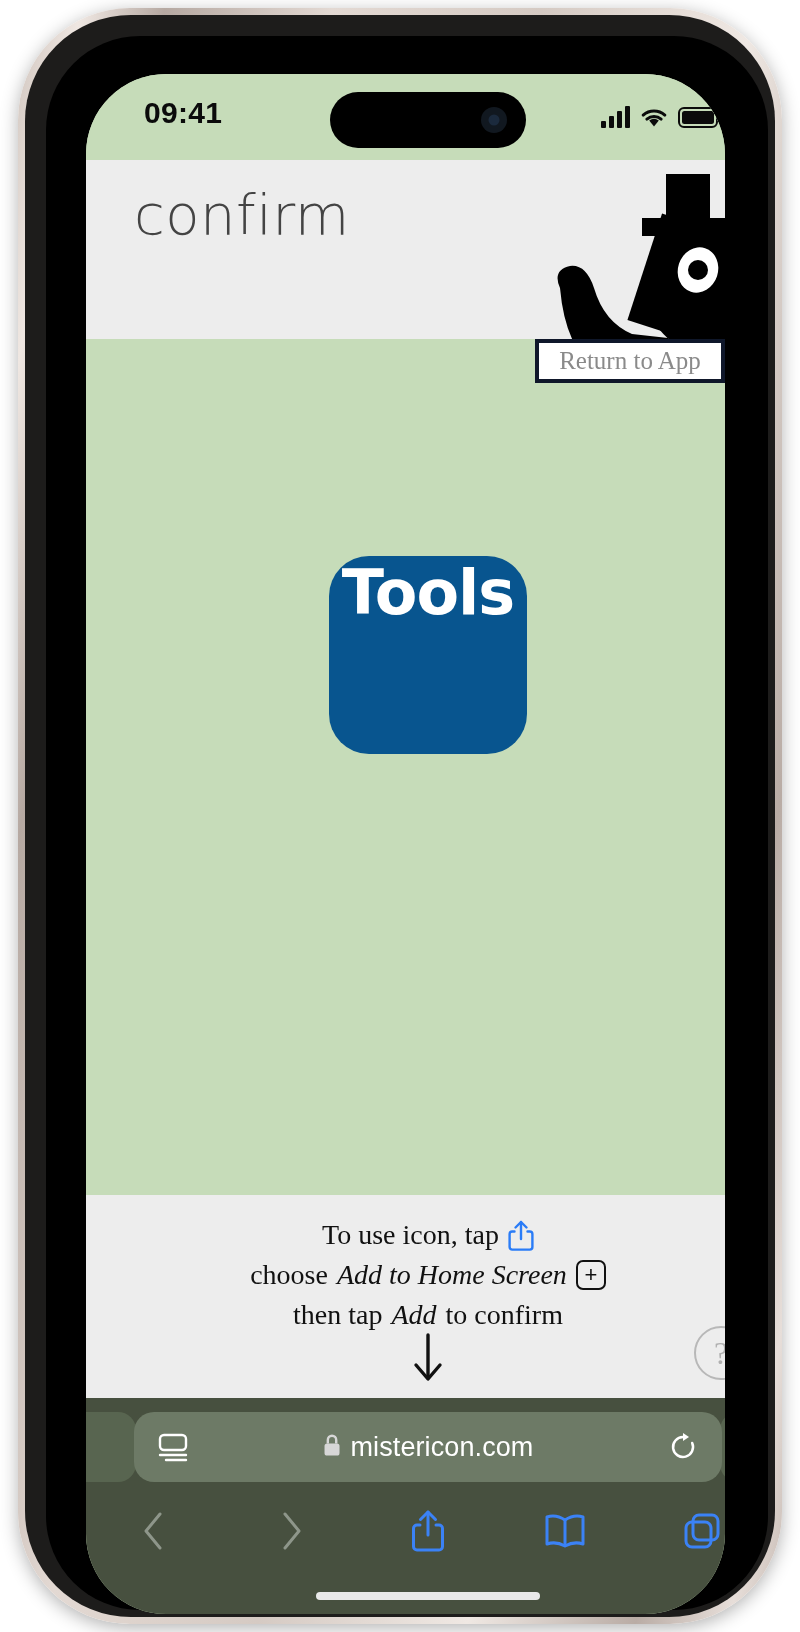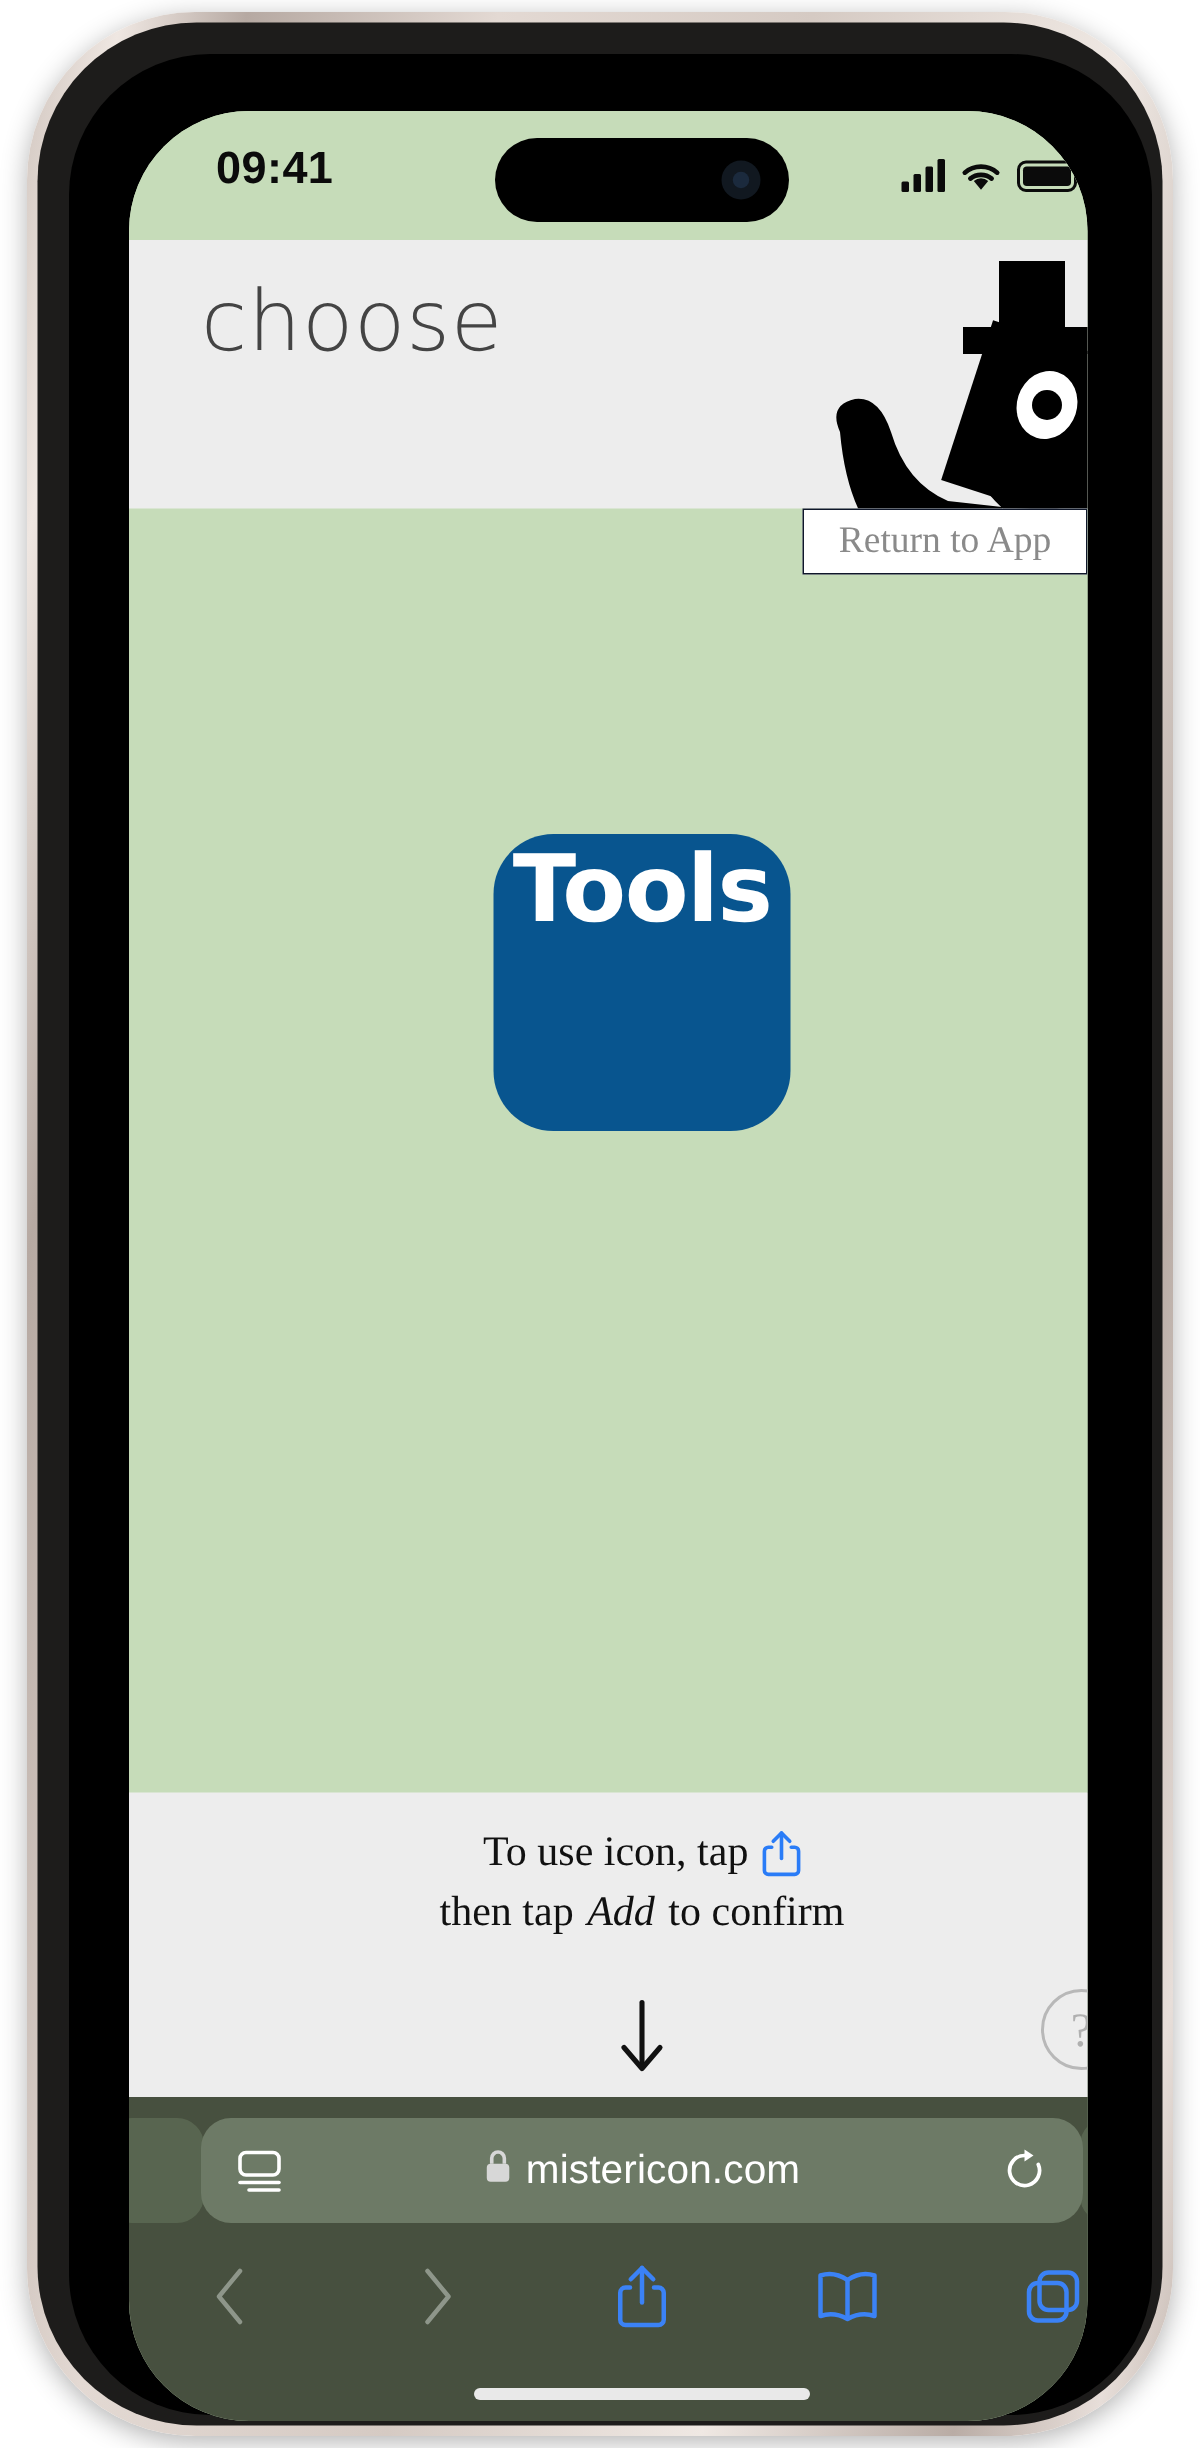--- a/index.html
+++ b/index.html
@@ -189,21 +189,21 @@
   }
 
   
   .return-btn {
     position: absolute;
     right: 0px;
     top: 265px;
     width: 190px;
     height: 44px;
     background: #ffffff;
-    border: 1px solid #0f172a;
+    border: 4px solid #0f172a;
     display: flex;
     align-items: center;
     justify-content: center;
     z-index: 5;
   }
   .return-btn span {
     font-family: "Liberation Serif", serif;
     font-size: 25px;
     color: #8a8a8a;
   }
@@ -417,21 +417,21 @@
                 </svg>
               </div>
               <div class="battery">
                   <i></i>
                 </div>
             </div>
           </div>
 
           <div class="page-header">
             <div class="brand">
-              <span>choose</span>
+              <span>confirm</span>
             </div>
 
             <div class="mascot">
               <svg width="230" height="210" viewBox="0 0 230 210">
 
                 <rect x="118" y="8" width="44" height="56" fill="#000"></rect>
                 <rect x="94" y="52" width="92" height="18" fill="#000"></rect>
 
                 <g transform="rotate(18 150 118)">
                   <rect x="94" y="62" width="116" height="112" fill="#000"></rect>
@@ -468,20 +468,25 @@
                 <span>To use icon, tap</span>
                 <span class="glyph-share">
                   <svg width="26" height="32" viewBox="0 0 26 32">
                     <path d="M13 2 L13 19" stroke="#2a7cf7" stroke-width="2.4" fill="none" stroke-linecap="round"></path>
                     <path d="M7.5 7.5 L13 2 L18.5 7.5" stroke="#2a7cf7" stroke-width="2.4" fill="none" stroke-linecap="round" stroke-linejoin="round"></path>
                     <path d="M6.5 11.5 L4.2 11.5 A2.6 2.6 0 0 0 1.6 14.1 L1.6 27 A2.6 2.6 0 0 0 4.2 29.6 L21.8 29.6 A2.6 2.6 0 0 0 24.4 27 L24.4 14.1 A2.6 2.6 0 0 0 21.8 11.5 L19.5 11.5" stroke="#2a7cf7" stroke-width="2.4" fill="none" stroke-linecap="round"></path>
                   </svg>
                 </span>
               </div>
 
+              <div class="ins-line">
+                <span>choose</span>
+                <em>Add to Home Screen</em>
+                <i class="glyph-plus">+</i>
+              </div>
 
               <div class="ins-line">
                 <span>then tap</span>
                 <em>Add</em>
                 <span>to confirm</span>
               </div>
             </div>
 
             <div class="arrow-down">
               <svg width="40" height="50" viewBox="0 0 40 50">

